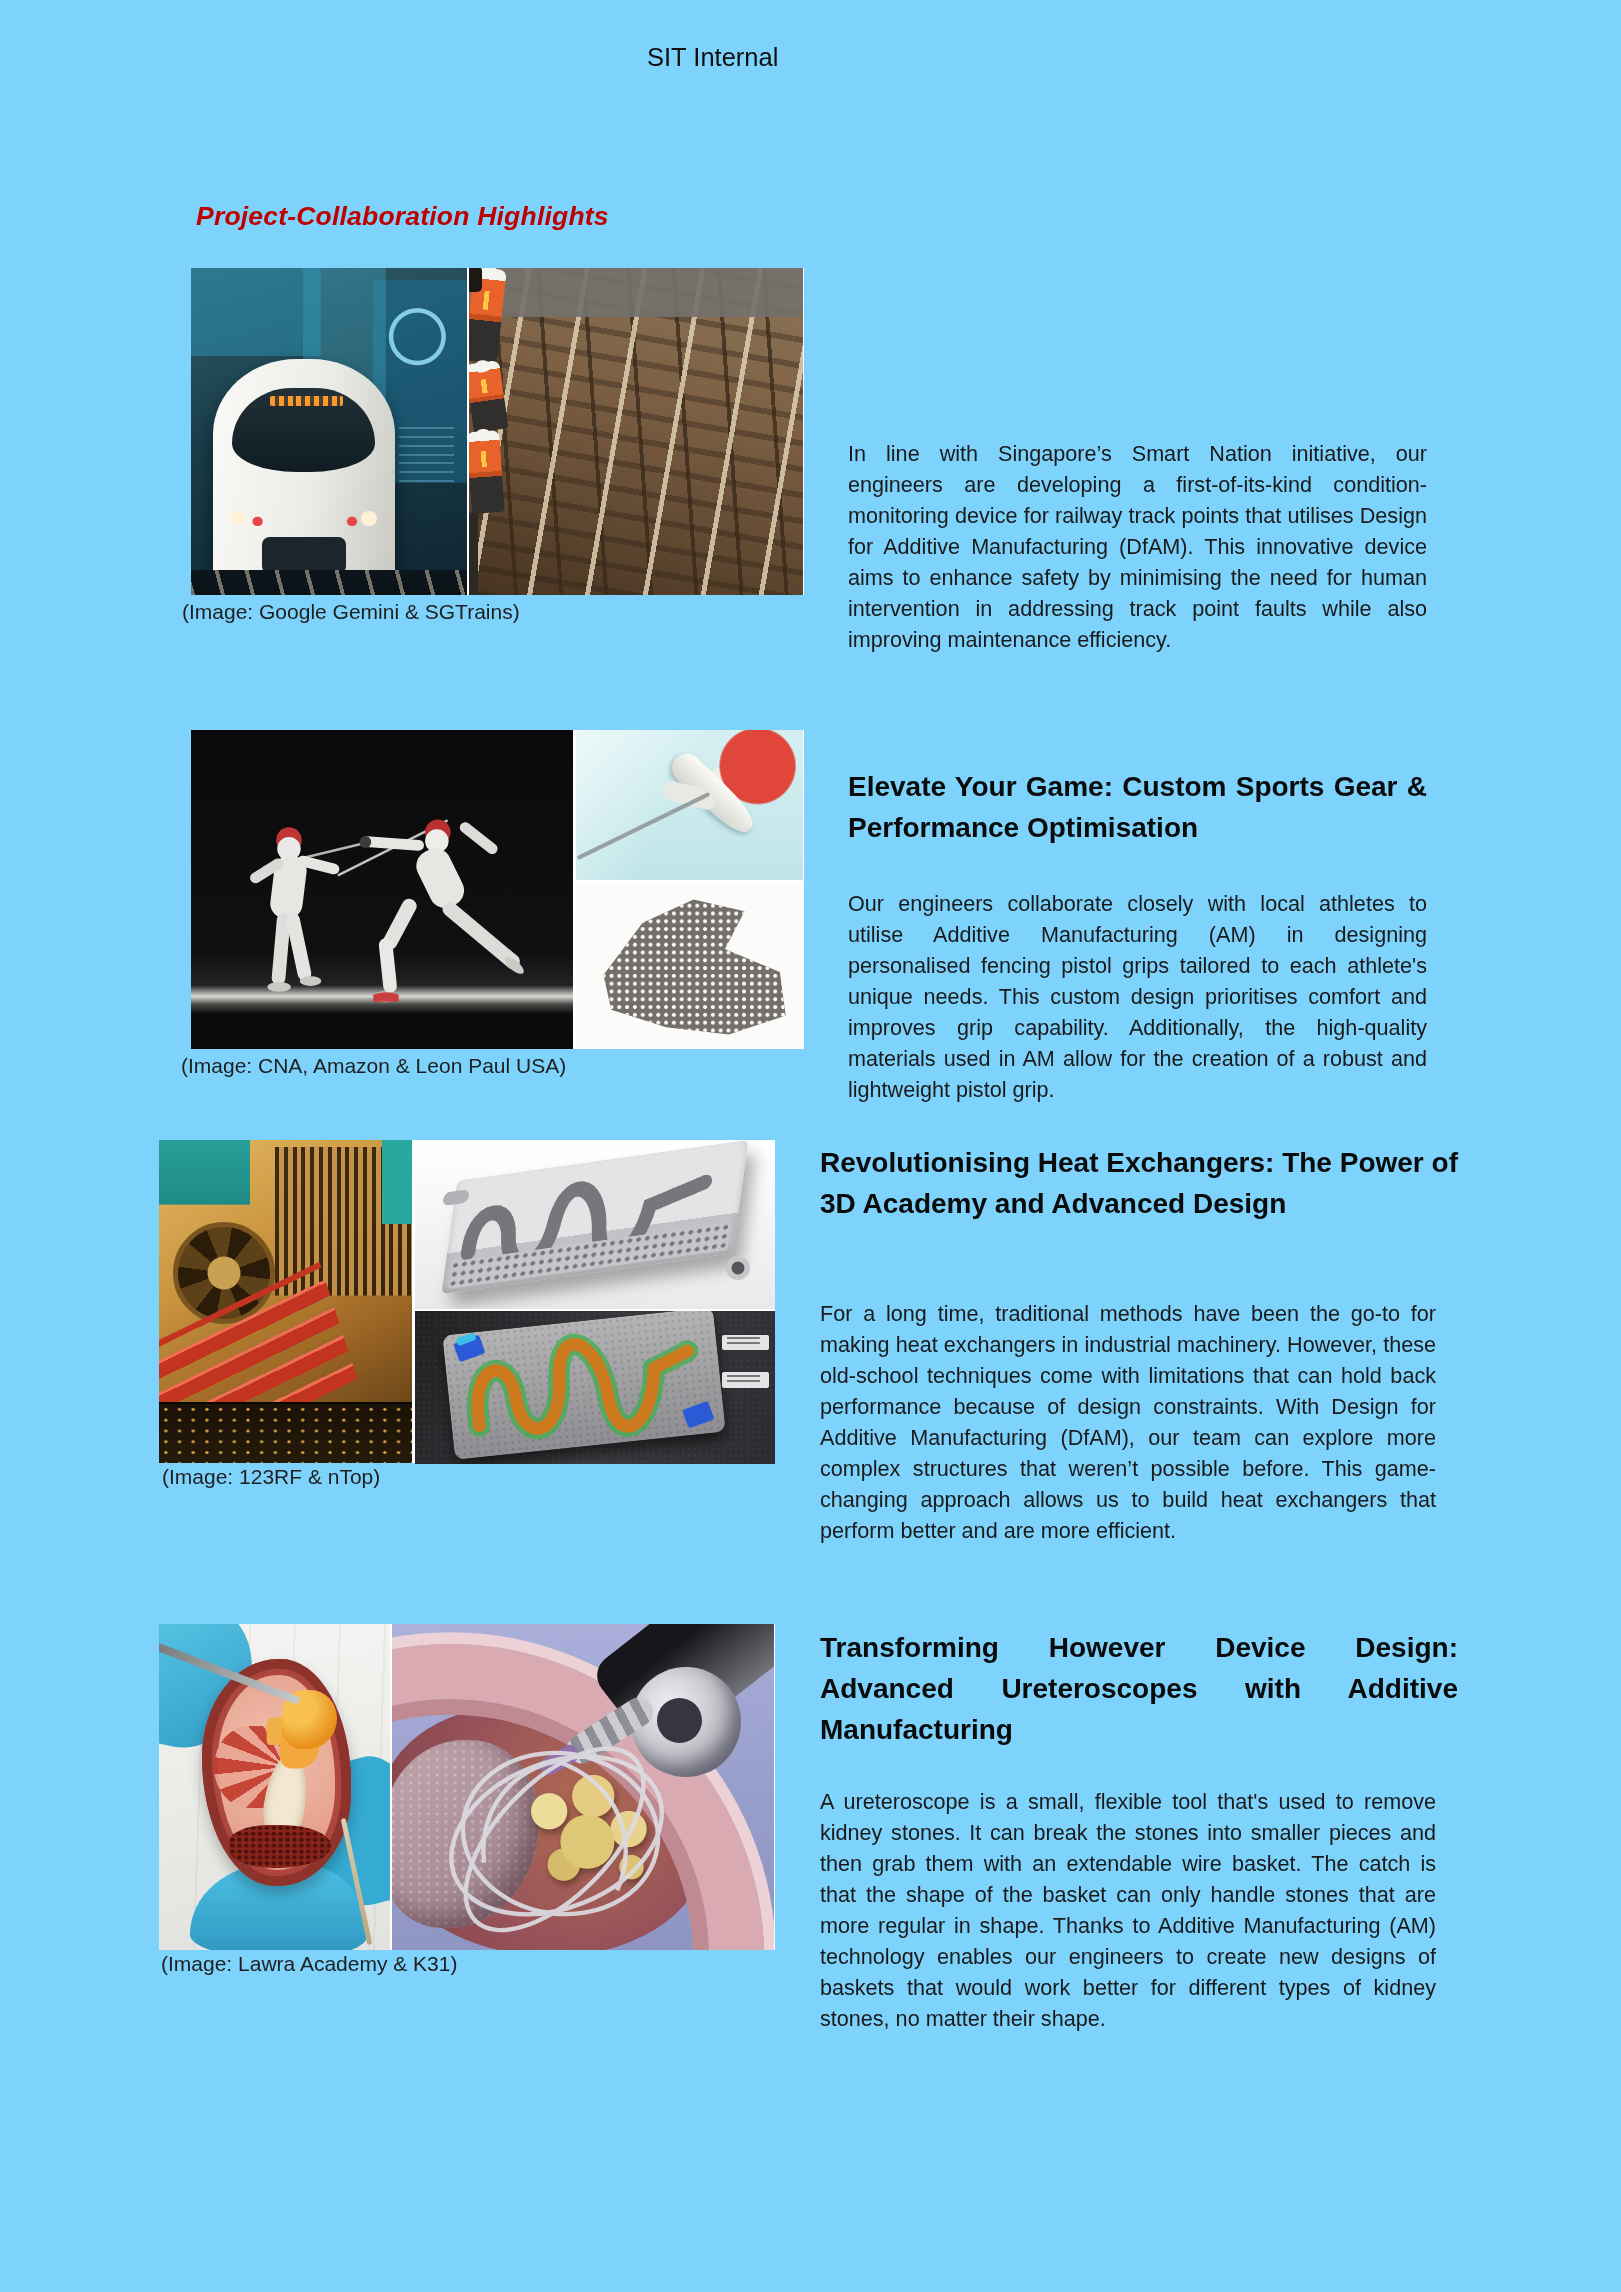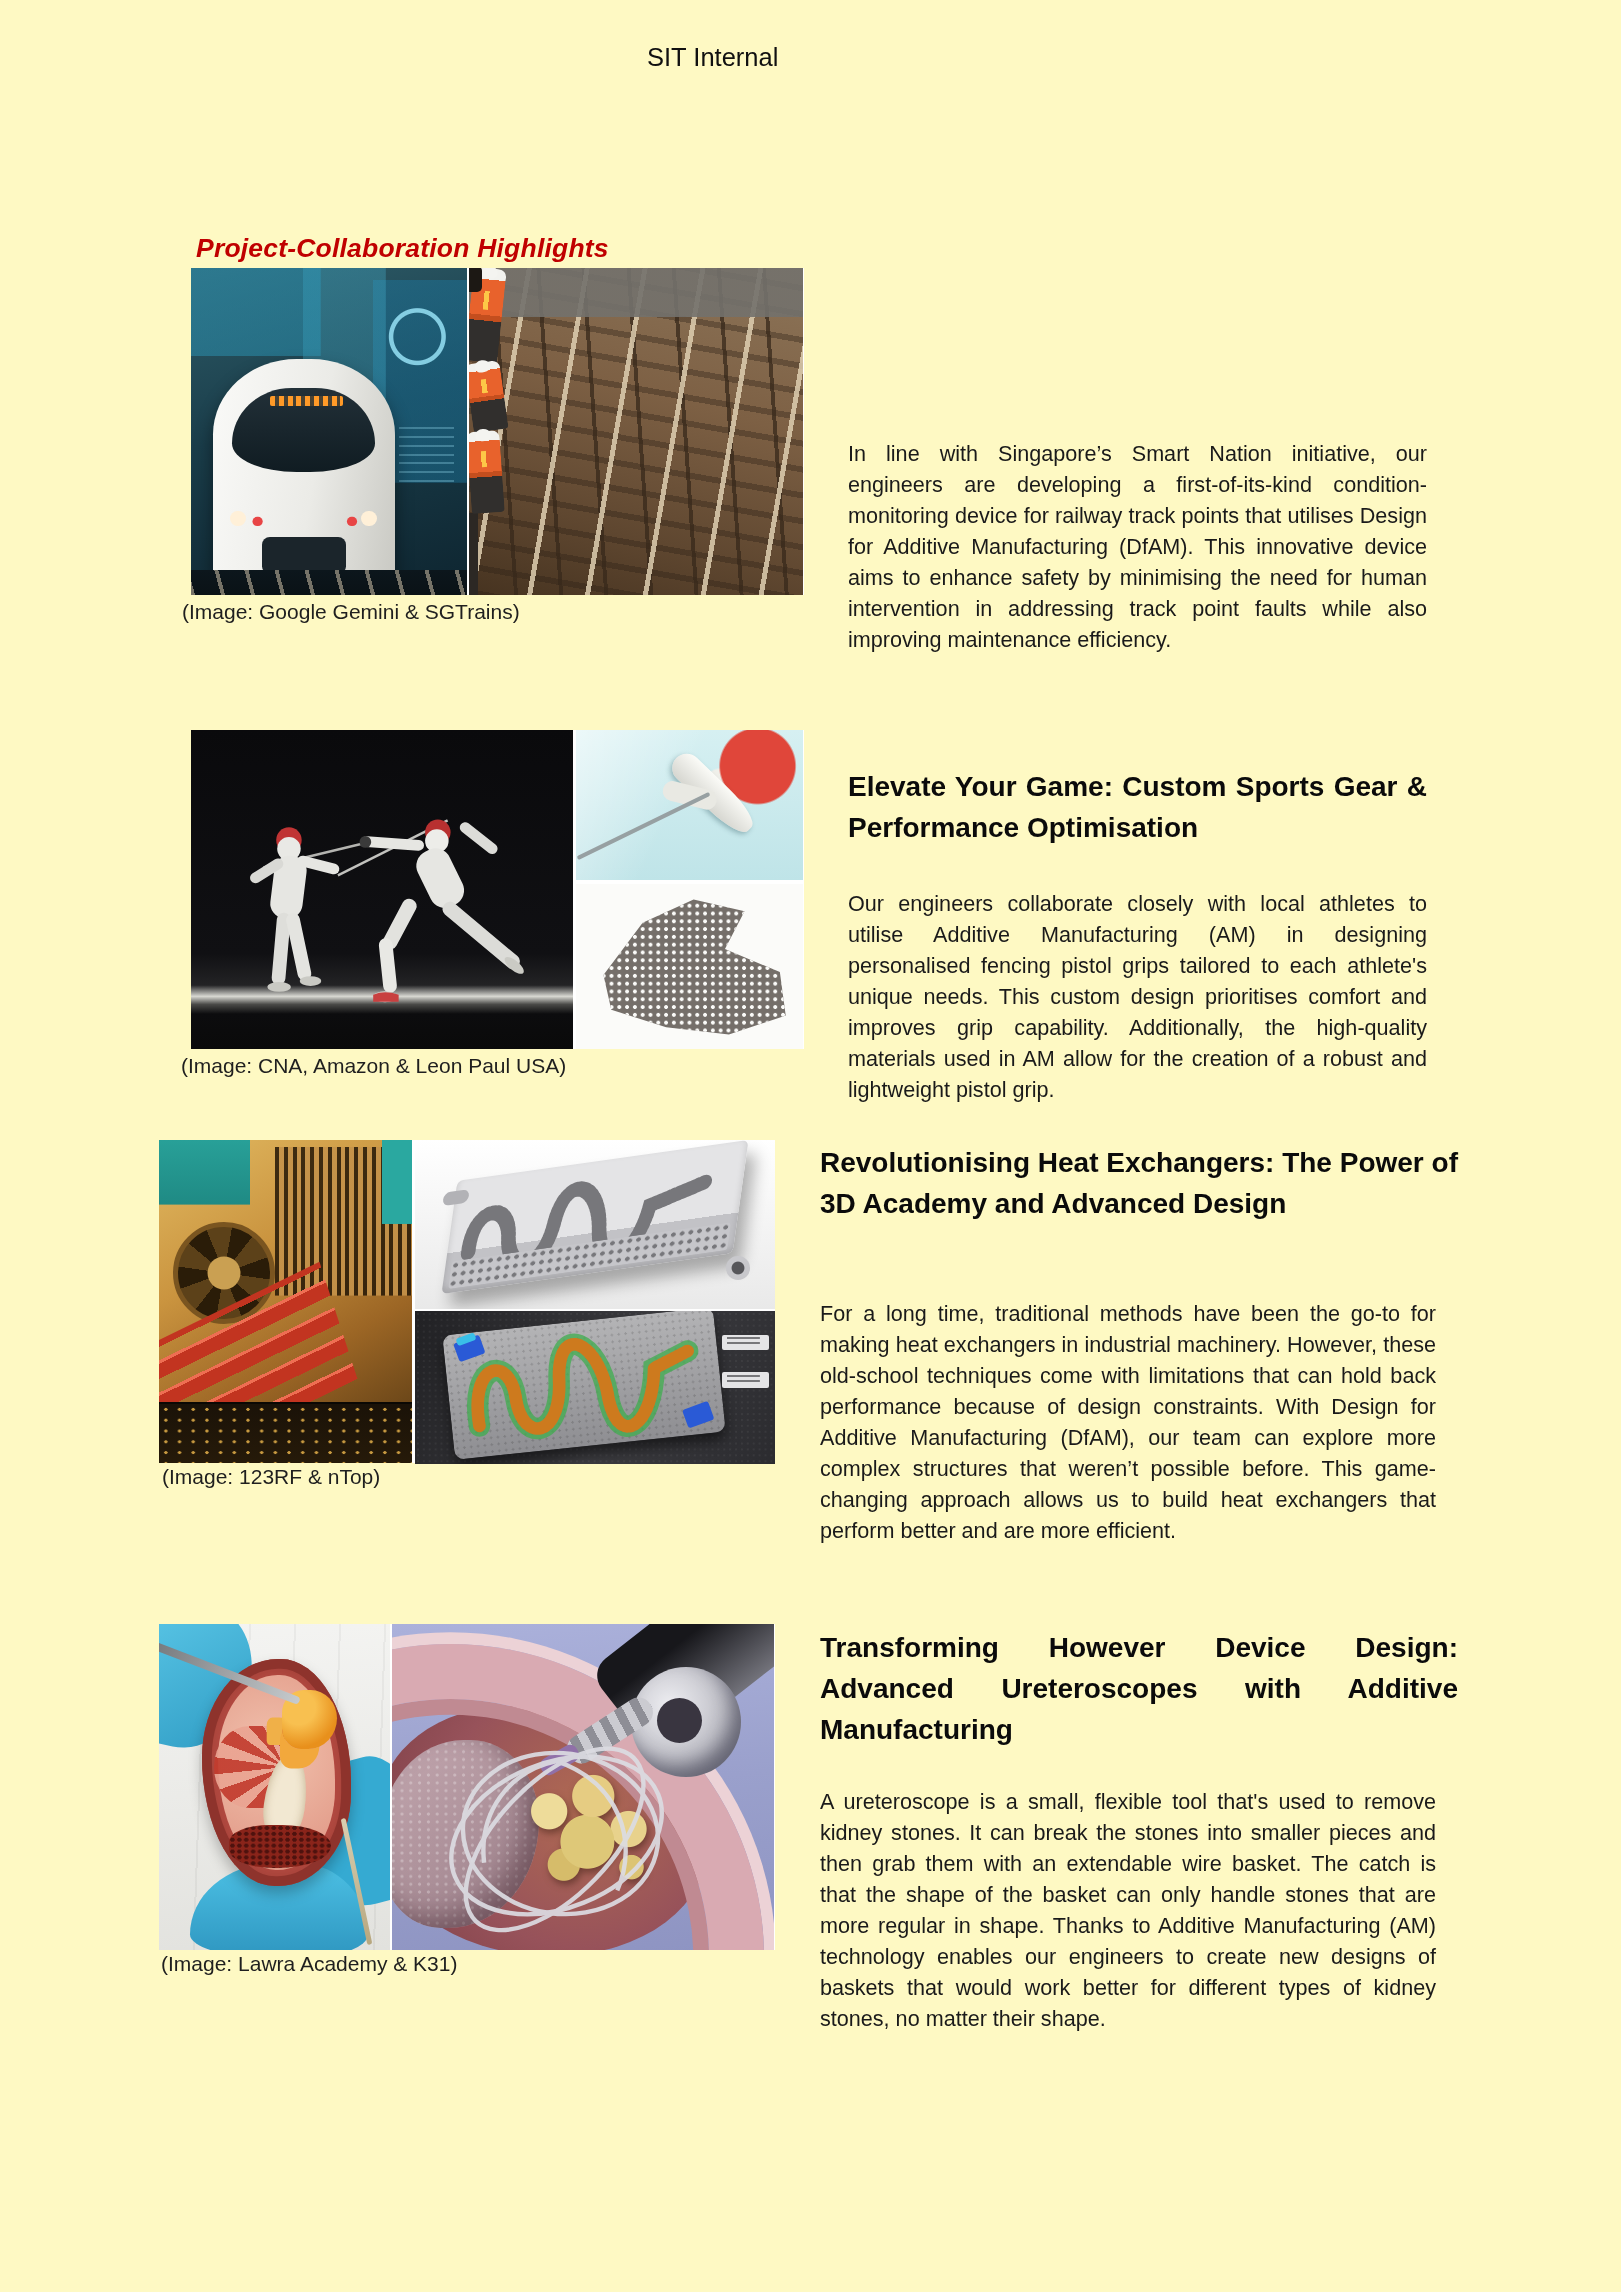--- a/index.html
+++ b/index.html
@@ -1,17 +1,17 @@
 <!DOCTYPE html>
 <html><head>
 <meta charset="utf-8">
 <title>Document</title>
 <style>
   html,body{margin:0;padding:0;background:#9a9a9a;}
-  .page{position:relative;width:1621px;height:2293px;background:#fef9c3;margin:0 auto;
+  .page{position:relative;width:1621px;height:2293px;background:#7dd3fc;margin:0 auto;
         font-family:"Liberation Sans",sans-serif;color:#191919;overflow:hidden;}
   .doc-header{position:absolute;left:647px;top:43px;font-size:25.5px;color:#101010;}
   .doc-title{position:absolute;left:196px;top:201px;margin:0;font-size:26.5px;font-weight:bold;
              font-style:italic;color:#C00000;letter-spacing:0.2px;}
   .sec-h{position:absolute;margin:0;font-size:28px;font-weight:700;line-height:41px;
          color:#0b0b0b;text-align:justify;}
   .sec-b{position:absolute;margin:0;font-size:21.6px;line-height:31px;color:#1a1a1a;
          text-align:justify;}
   .cap{position:absolute;font-size:21px;color:#1f1f1f;}
 
@@ -221,21 +221,21 @@
         radial-gradient(circle at 38% 80%, #d6bc6a 15.7px, rgba(0,0,0,0) 16.7px),
         radial-gradient(circle at 84% 82%, #dcc474 11.8px, rgba(0,0,0,0) 12.7px);}
   .basket-svg{position:absolute;left:0;top:0;width:100%;height:100%;}
 </style>
 </head>
 <body>
 
 <div class="page">
 
   <div class="doc-header">SIT Internal</div>
-  <h1 class="doc-title" style="color: rgb(192, 0, 0); margin-top: 32px;">Project-Collaboration Highlights</h1>
+  <h1 class="doc-title" style="color: rgb(192, 0, 0);">Project-Collaboration Highlights</h1>
 
   <div class="ph img1">
     <div class="p-train">
       <div class="nose">
         <div class="dest"></div>
         <div class="grille"></div>
       </div>
     </div>
     <div class="p-workers">
       <div class="worker w1"></div>

